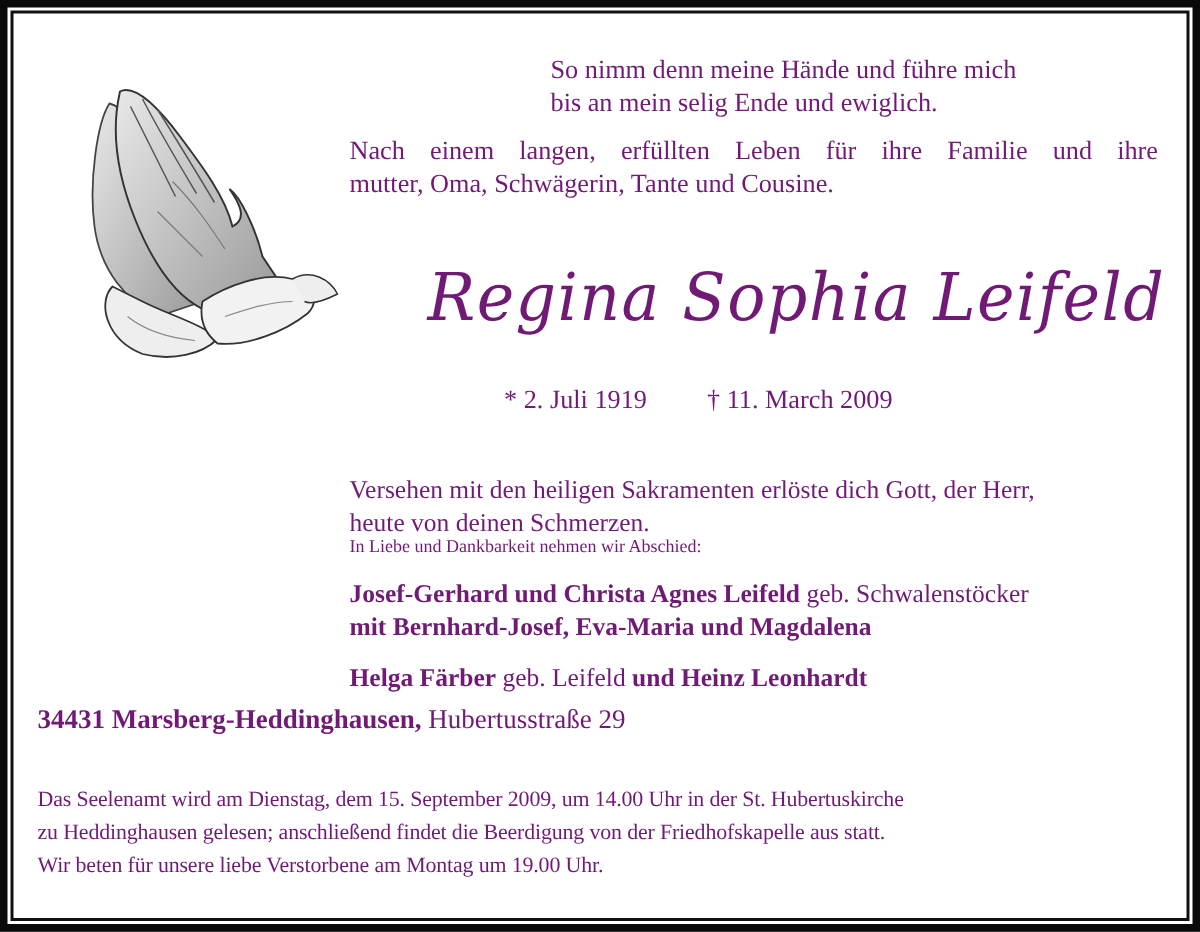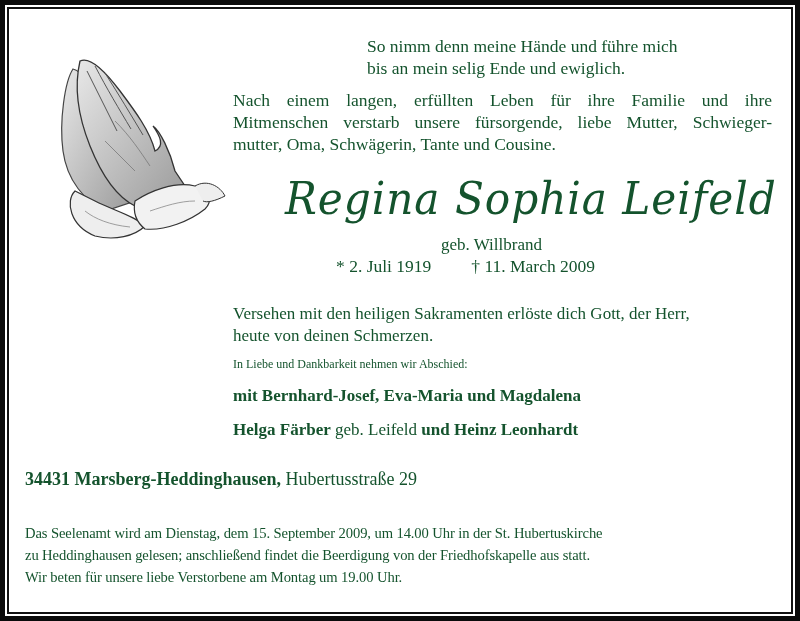--- a/index.html
+++ b/index.html
@@ -1,32 +1,32 @@
 <!DOCTYPE html>
 <html><head>
 <meta charset="utf-8">
 <style>
   html, body { margin:0; padding:0; background:#000; }
   body { width:800px; height:621px; overflow:hidden; position:relative; }
   .frame-outer { position:absolute; left:0; top:0; width:800px; height:621px; background:#0a0a0a; }
   .frame-gap { position:absolute; left:5px; top:5px; right:5px; bottom:5px; background:#fff; }
   .frame-line { position:absolute; left:7px; top:7px; right:7px; bottom:7px; background:#111; }
-  .page { position:absolute; left:9px; top:9px; right:9px; bottom:9px; background:#fff; color:#14532d;
+  .page { position:absolute; left:9px; top:9px; right:9px; bottom:9px; background:#fff; color:#701a75;
           font-family:"Liberation Serif","DejaVu Serif",serif;padding-left:28px; }
   .t { position:absolute; white-space:nowrap; font-size:17px; line-height:20px; }
   .b { font-weight:bold; }
   .verse { left:358px; top:26px; font-size:17.5px; line-height:22px; }
   .intro { left:224px; top:80px; width:539px; font-size:17.5px; line-height:22px; white-space:normal; text-align:justify; }
   .intro .line { display:block; text-align:justify; text-align-last:justify; }
   .intro .line.last { text-align-last:left; }
   .name { left:276px; top:162px; font-family:"DejaVu Serif",serif; font-style:italic; font-size:44px; line-height:56px; letter-spacing:1px; transform:scaleX(0.96); transform-origin:left; }
   .nee { left:432px; top:226px; font-size:17px; }
   .dates { left:327px; top:247px; font-size:17.5px; }
   .dates .gap { display:inline-block; width:40px; }
-  .sac { left:224px; top:294px; font-size:17px; line-height:22px; }
+  .sac { left:224px; top:307px; font-size:17px; line-height:22px; }
   .farewell { left:224px; top:345px; font-size:12px; }
   .mourn { left:224px; top:376px; font-size:17px; line-height:22px; }
   .mourn .row { display:block; }
   .addr { left:16px; top:460px; font-size:18px; }
   .note { left:16px; top:513px; font-size:14.6px; line-height:22px; letter-spacing:-0.1px; }
   .hands { position:absolute; left:26px; top:42px; width:200px; height:200px; }
 </style>
 </head>
 <body>
 
@@ -56,38 +56,37 @@
     <path d="M115 160 C130 155 145 150 160 150 M50 160 C60 168 75 174 95 176" stroke="#888" stroke-width="0.8" fill="none"></path>
   </svg>
 
   <div class="t verse">
     <div>So nimm denn meine Hände und führe mich</div>
     <div>bis an mein selig Ende und ewiglich.</div>
   </div>
 
   <div class="t intro">
     <span class="line">Nach einem langen, erfüllten Leben für ihre Familie und ihre</span>
-    <span class="line">Mitmenschen verstarb unsere fürsorgende, liebe Mutter, Schwieger-</span>
     <span class="line last">mutter, Oma, Schwägerin, Tante und Cousine.</span>
   </div>
 
   <div class="t name">Regina Sophia Leifeld</div>
-  <div class="t nee">geb. Willbrand</div>
   <div class="t dates">
     <span>* 2. Juli 1919</span><span class="gap"></span><span>† 11. March 2009</span>
   </div>
 
   <div class="t sac">
     <div>Versehen mit den heiligen Sakramenten erlöste dich Gott, der Herr,</div>
     <div>heute von deinen Schmerzen.</div>
   </div>
 
   <div class="t farewell">In Liebe und Dankbarkeit nehmen wir Abschied:</div>
 
   <div class="t mourn">
+    <span class="row" style="margin-bottom:0px"><span class="b">Josef-Gerhard und Christa Agnes Leifeld</span><span> geb. Schwalenstöcker</span></span>
     <span class="row" style="margin-bottom:12px"><span class="b">mit Bernhard-Josef, Eva-Maria und Magdalena</span><span></span></span>
     <span class="row" style="margin-bottom:2px"><span class="b">Helga Färber</span><span> geb. Leifeld </span><span class="b">und Heinz Leonhardt</span></span>
   </div>
 
   <div class="t addr">
     <span class="b">34431 Marsberg-Heddinghausen,</span><span> Hubertusstraße 29</span>
   </div>
 
   <div class="t note">
     <div>Das Seelenamt wird am Dienstag, dem 15. September 2009, um 14.00 Uhr in der St. Hubertuskirche</div>

